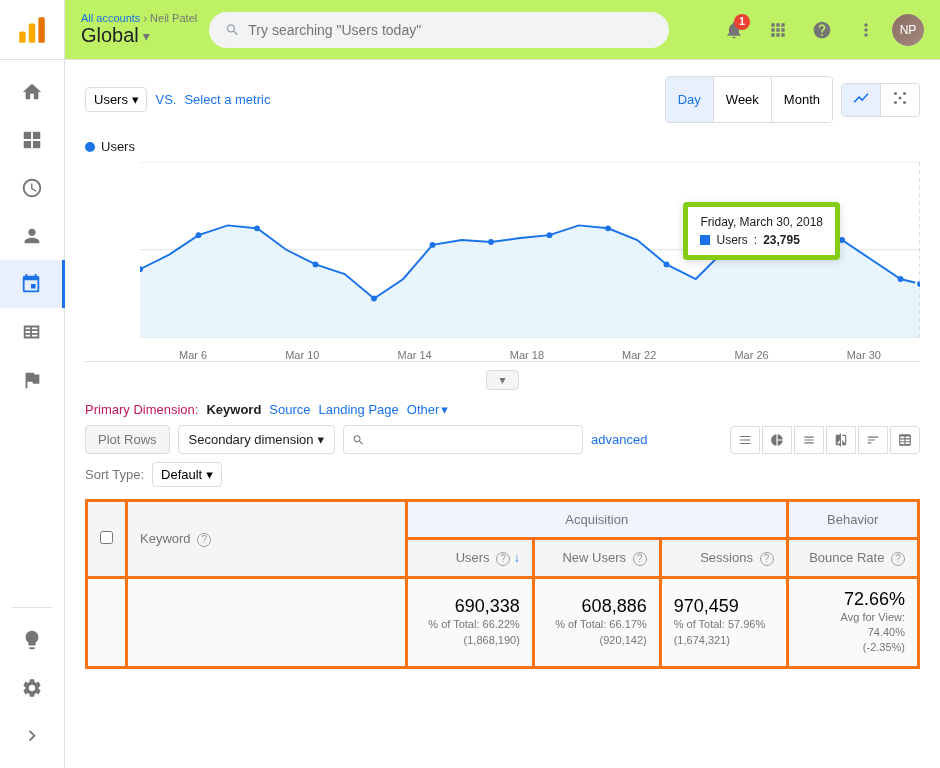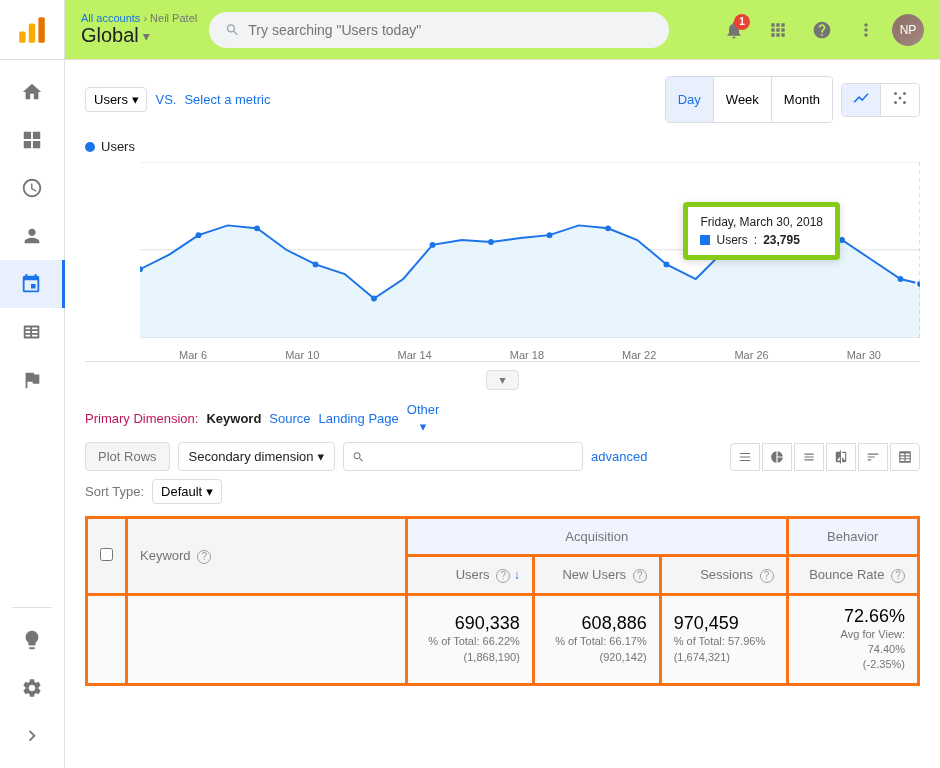--- a/index.html
+++ b/index.html
@@ -348,21 +348,20 @@
     }
     .dimension-label { color: #be185d; }
     .dimension-link { color: #1a73e8; cursor: pointer; font-weight: 500; }
     .dimension-link.active { color: #202124; font-weight: 700; }
     .dimension-other {
       color: #1a73e8;
       cursor: pointer;
       display: flex;
       align-items: center;
       gap: 2px;
-      flex-direction: column;
     }
 
     
     .table-toolbar {
       display: flex;
       align-items: center;
       gap: 8px;
       margin-bottom: 8px;
     }
     .plot-rows-btn {

